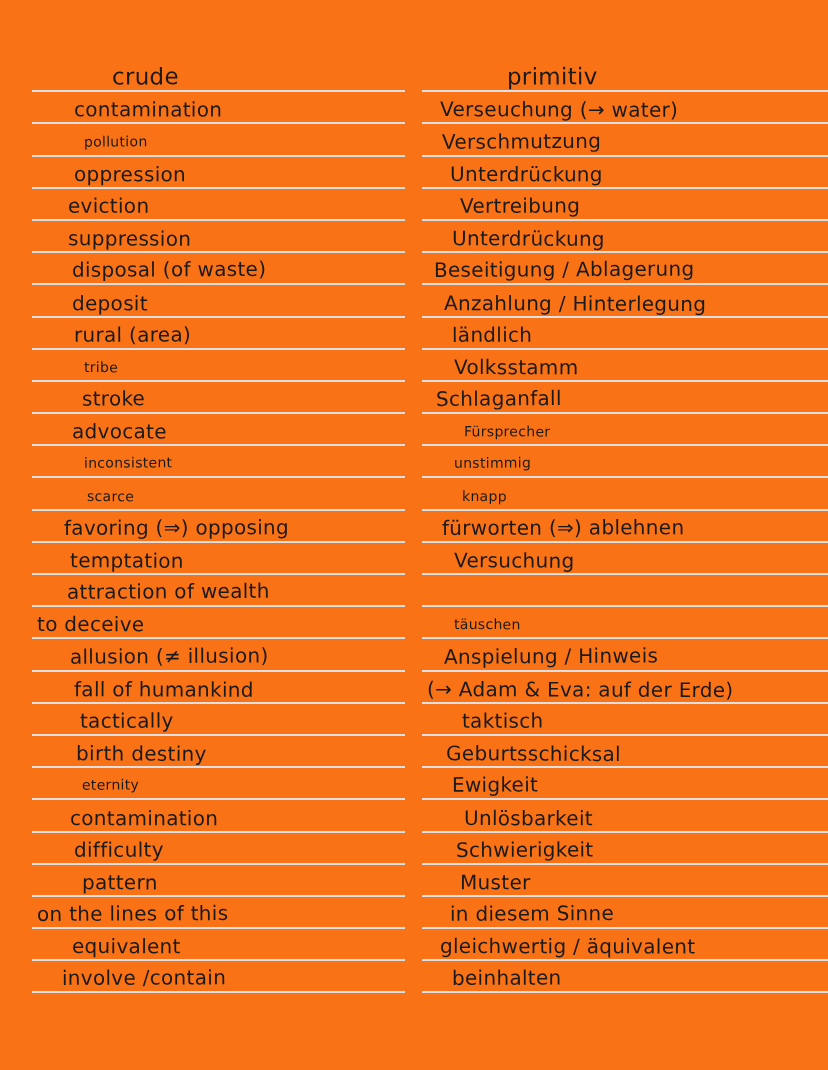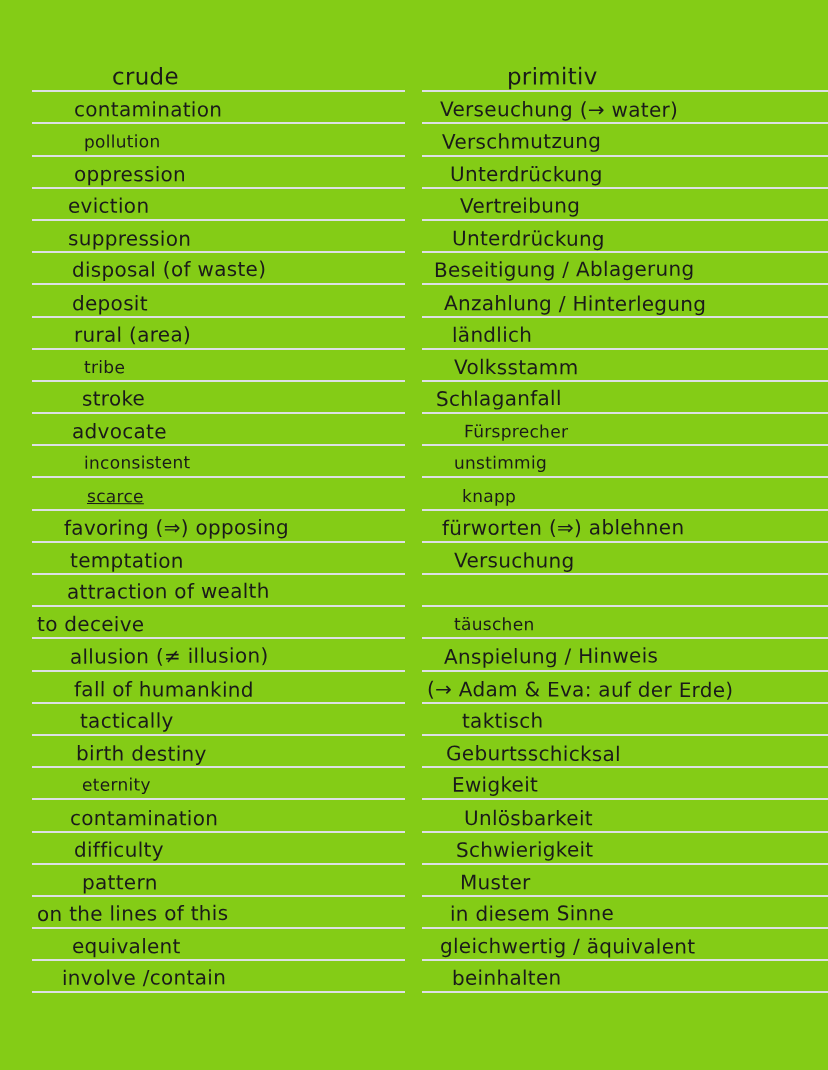--- a/index.html
+++ b/index.html
@@ -1,19 +1,19 @@
 <!DOCTYPE html>
 <html><head>
 <meta charset="utf-8">
 <style>
   html,body{margin:0;padding:0;background:#ffffff;}
   .sheet{
     position:relative;
     width:828px;height:1070px;
-    background:#84cc16;
+    background:#f97316;
     overflow:hidden;
     font-family:"DejaVu Sans",sans-serif;
     color:#1a1a1a;
   }
   .col{position:absolute;top:60px;}
   .col-left{left:32px;width:373px;}
   .col-right{left:422px;width:406px;}
   .row{
     height:32.2px;
     box-sizing:border-box;
@@ -25,21 +25,21 @@
   }
   .row .txt{
     font-size:20px;
     line-height:24px;
     letter-spacing:0.3px;
     transform:rotate(-0.35deg);
     transform-origin:left bottom;
     padding-bottom:1px;
   }
   .row.header .txt{font-size:23px;}
-  .row.small .txt{font-size:17px;}
+  .row.small .txt{font-size:14px;}
 </style>
 </head>
 <body>
 
 <div class="sheet">
   <div class="col col-left" id="col-en">
       <div class="row header">
         <span class="txt" style="padding-left: 80px; transform: rotate(-0.3deg);">crude</span>
       </div>
       <div class="row">
@@ -72,21 +72,21 @@
       <div class="row">
         <span class="txt" style="padding-left: 50px; transform: rotate(-0.4deg);">stroke</span>
       </div>
       <div class="row">
         <span class="txt" style="padding-left: 40px; transform: rotate(0.2deg);">advocate</span>
       </div>
       <div class="row small">
         <span class="txt" style="padding-left: 52px; transform: rotate(-0.3deg);">inconsistent</span>
       </div>
       <div class="row small">
-        <span class="txt" style="padding-left: 55px; transform: rotate(0.1deg); text-decoration: underline;">scarce</span>
+        <span class="txt" style="padding-left: 55px; transform: rotate(0.1deg);">scarce</span>
       </div>
       <div class="row">
         <span class="txt" style="padding-left: 32px; transform: rotate(-0.2deg);">favoring (⇒) opposing</span>
       </div>
       <div class="row">
         <span class="txt" style="padding-left: 38px; transform: rotate(0.3deg);">temptation</span>
       </div>
       <div class="row">
         <span class="txt" style="padding-left: 35px; transform: rotate(-0.3deg);">attraction of wealth</span>
       </div>

